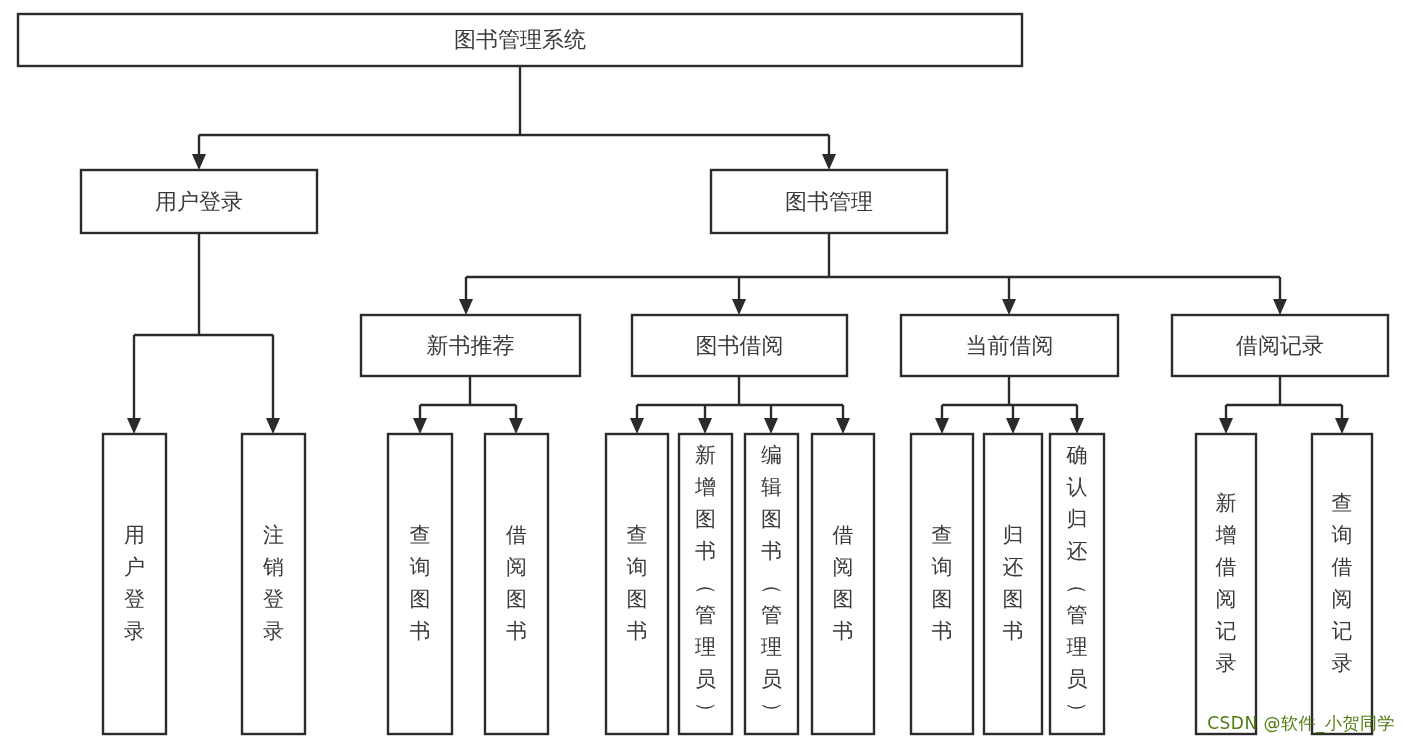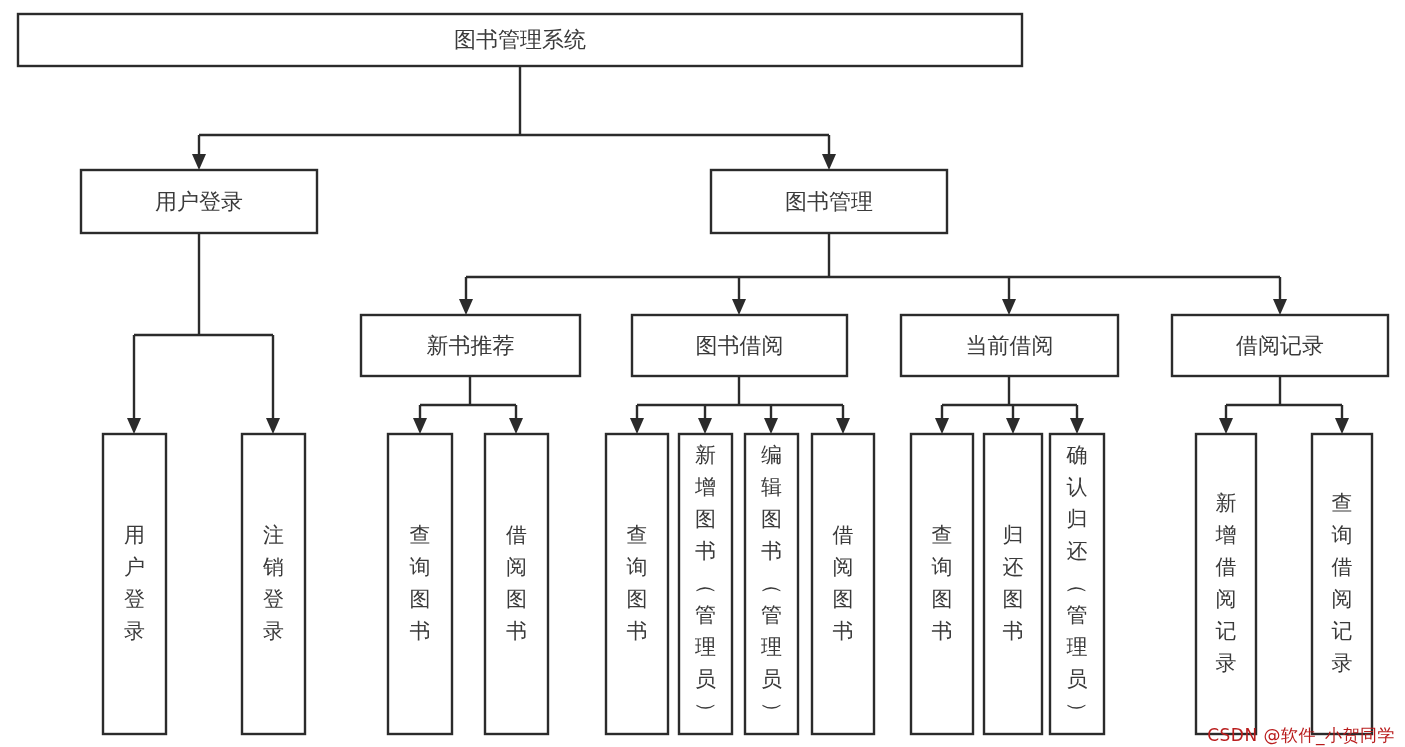--- a/index.html
+++ b/index.html
@@ -50,24 +50,24 @@
     fill: none;
     stroke-linecap: butt;
   }
   .edge-arrow {
     fill: #2b2b2b;
     stroke: none;
   }
   .watermark {
     position: absolute;
     right: 10px;
-    bottom: 0;
+    bottom: 12px;
     font-family: "DejaVu Sans", "Liberation Sans", sans-serif;
     font-size: 17px;
-    color: #b91c1c;
+    color: #4d7c0f;
     white-space: nowrap;
     letter-spacing: 0.5px;
     pointer-events: none;
   }
 </style>
 </head>
 <body>
 
 <div id="diagram-root">
   <svg id="tree-canvas" viewBox="0 0 1405 747">

